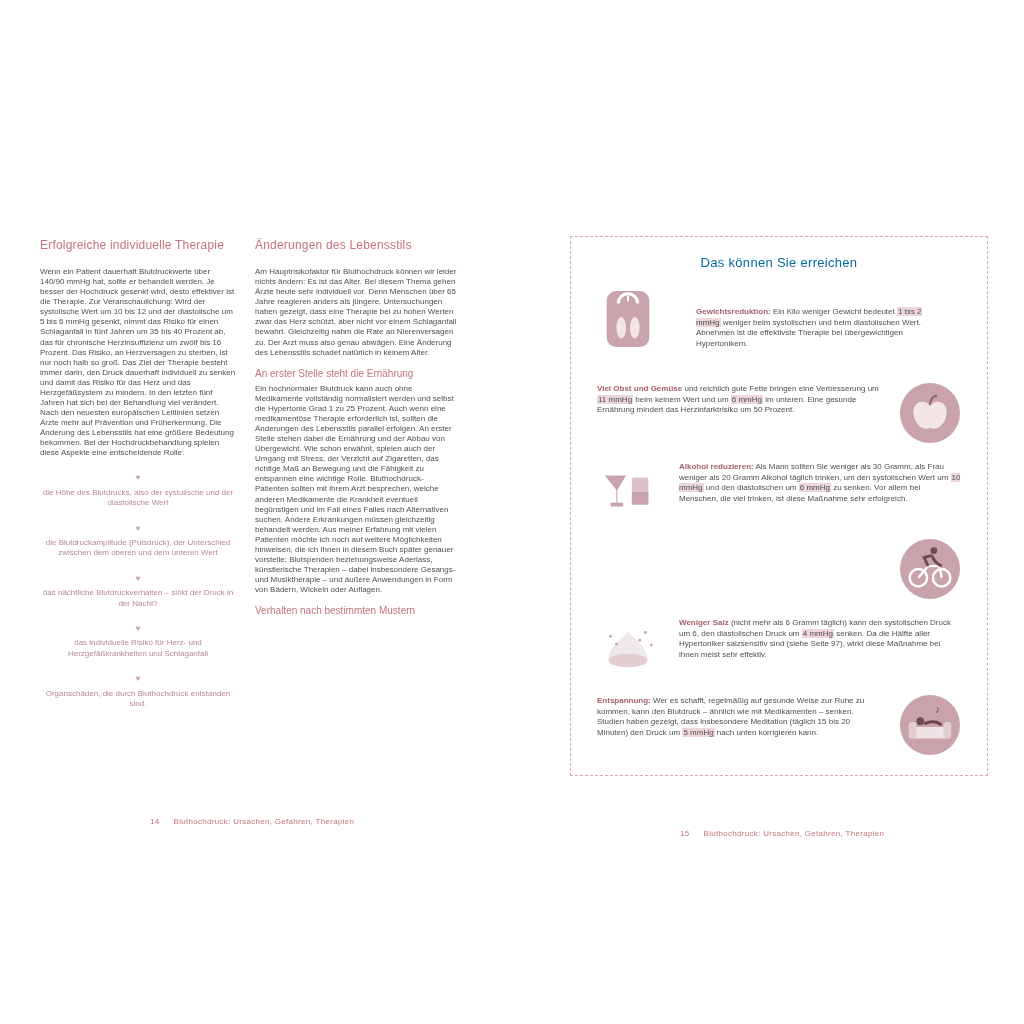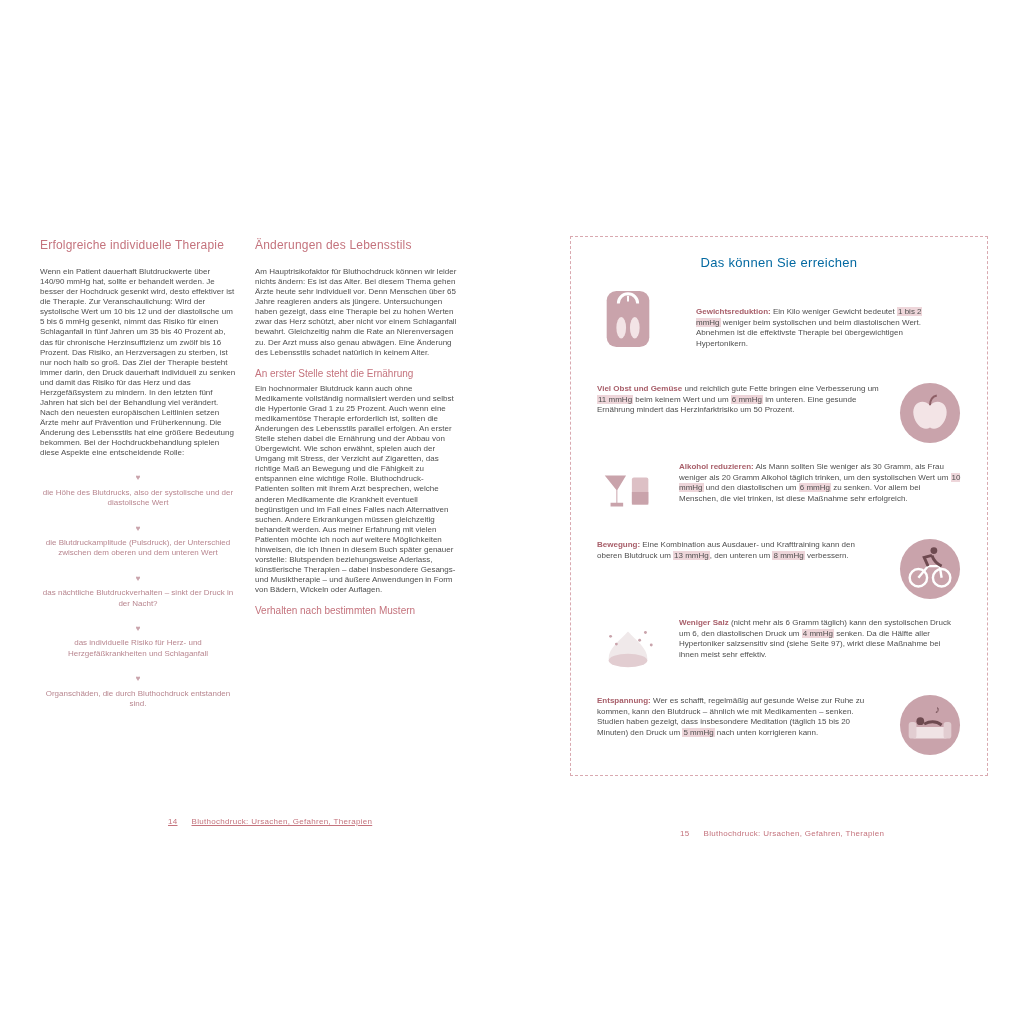--- a/index.html
+++ b/index.html
@@ -29,21 +29,21 @@
   }
   .ach-list{display:flex;flex-direction:column;gap:16px;}
   .ach-item{display:flex;gap:20px;align-items:flex-start;}
   .ach-item.icon-right{flex-direction:row-reverse;}
   .ach-icon{width:62px;height:62px;flex:0 0 62px;}
   .ach-icon svg{width:62px;height:62px;display:block;}
   .ach-text-wrap{flex:1;font-size:8px;line-height:1.32;padding-top:2px;}
   .ach-lead{font-weight:bold;color:#a85f6a;}
   .hl{background:#eed6da;padding:0 1px;}
   .footer{position:absolute;top:817px;font-size:8px;color:#c4737d;letter-spacing:0.3px;}
-  #footer-left{left:168px;text-decoration:underline;}
+  #footer-left{left:150px;}
   #footer-right{left:680px;margin-top:12px;}
   .footer .num{margin-right:14px;}
 </style>
 </head>
 <body>
 
 <div class="col" id="col1">
   <h2 class="col-heading">Erfolgreiche individuelle Therapie</h2>
   <p class="body-text">Wenn ein Patient dauerhaft Blutdruckwerte über 140/90 mmHg hat, sollte er behandelt werden. Je besser der Hochdruck gesenkt wird, desto effektiver ist die Therapie. Zur Veranschaulichung: Wird der systolische Wert um 10 bis 12 und der diastolische um 5 bis 6 mmHg gesenkt, nimmt das Risiko für einen Schlaganfall in fünf Jahren um 35 bis 40 Prozent ab, das für chronische Herzinsuffizienz um zwölf bis 16 Prozent. Das Risiko, an Herzversagen zu sterben, ist nur noch halb so groß. Das Ziel der Therapie besteht immer darin, den Druck dauerhaft individuell zu senken und damit das Risiko für das Herz und das Herzgefäßsystem zu mindern. In den letzten fünf Jahren hat sich bei der Behandlung viel verändert. Nach den neuesten europäischen Leitlinien setzen Ärzte mehr auf Prävention und Früherkennung. Die Änderung des Lebensstils hat eine größere Bedeutung bekommen. Bei der Hochdruckbehandlung spielen diese Aspekte eine entscheidende Rolle:</p>
   <div>
@@ -130,23 +130,20 @@
     <div class="ach-icon">
           <svg viewBox="0 0 64 64">
             <circle cx="32" cy="32" r="31" fill="#c9a3ab"></circle>
             <circle cx="20" cy="41" r="9" fill="none" stroke="#fff" stroke-width="2.5"></circle>
             <circle cx="44" cy="41" r="9" fill="none" stroke="#fff" stroke-width="2.5"></circle>
             <path d="M20 41 L30 29 L42 29 L44 41" fill="none" stroke="#fff" stroke-width="2.5"></path>
             <path d="M30 29 L26 20 L34 18 M34 18 c2 6 6 9 10 11" fill="none" stroke="#6e4a50" stroke-width="3"></path>
             <circle cx="36" cy="13" r="3.5" fill="#6e4a50"></circle>
           </svg>
         </div>
-    <div class="ach-text-wrap">
-      <p class="body-text ach-text" style="margin:0;font-size:8px;line-height:1.32;"><span class="ach-lead">Bewegung:</span><span> Eine Kombination aus Ausdauer- und Krafttraining kann den oberen Blutdruck um </span><span class="hl">13 mmHg</span><span>, den unteren um </span><span class="hl">8 mmHg</span><span> verbessern.</span></p>
-    </div>
   </div>
 
   <div class="ach-item">
     <div class="ach-icon">
           <svg viewBox="0 0 64 64">
             <path d="M32 16 C40 25 52 33 52 44 a20 8 0 0 1 -40 0 C12 33 24 25 32 16 z" fill="#f0e9ea"></path>
             <ellipse cx="32" cy="46" rx="20" ry="7" fill="#e2cdd1"></ellipse>
             <circle cx="14" cy="21" r="1.5" fill="#c9a3ab"></circle>
             <circle cx="50" cy="17" r="1.5" fill="#c9a3ab"></circle>
             <circle cx="44" cy="25" r="1.5" fill="#c9a3ab"></circle>

